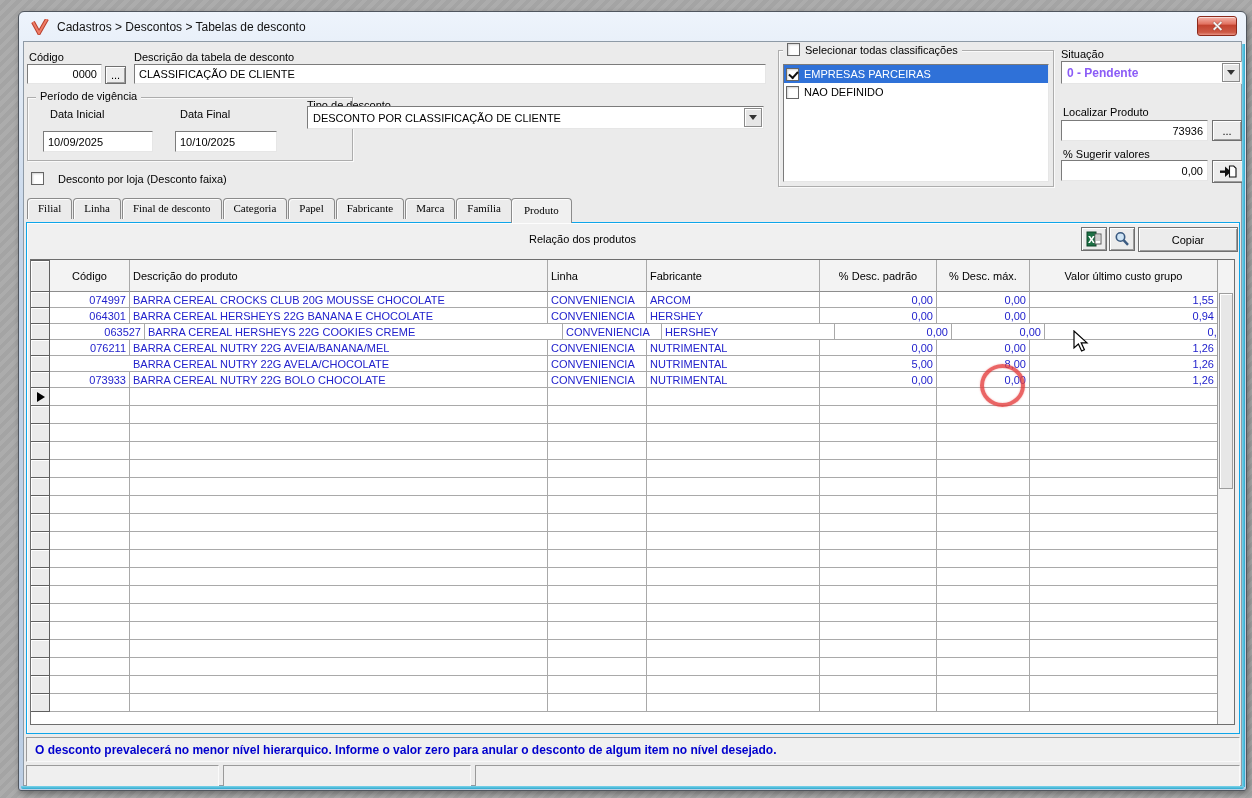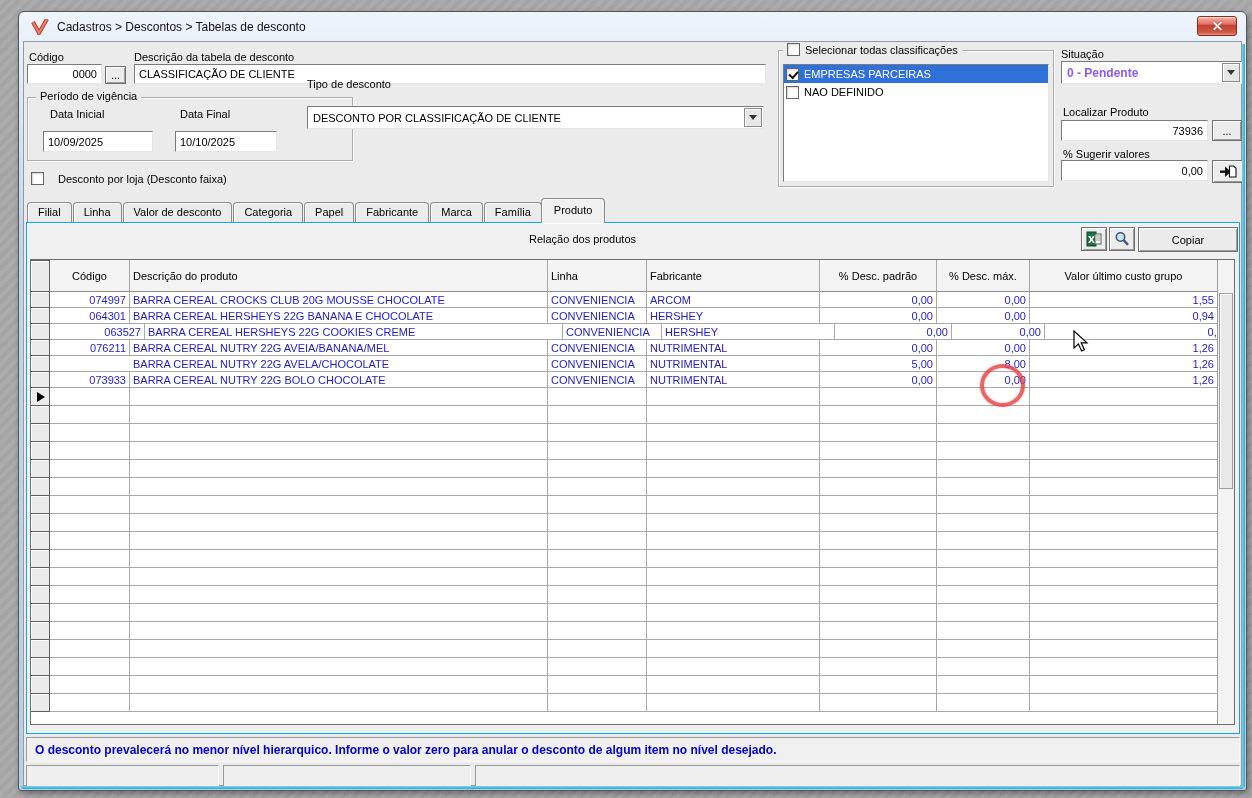--- a/index.html
+++ b/index.html
@@ -56,21 +56,21 @@
   .groupbox{position:absolute;border:1px solid #adadad;box-shadow:inset 1px 1px 0 #fafafa, 1px 1px 0 #fafafa;}
   .legend{position:absolute;top:-8px;left:8px;background:#ebebeb;padding:0 4px;display:flex;align-items:center;gap:5px;}
   .cb{width:13px;height:13px;background:#fff;border:1px solid #666;box-shadow:inset 1px 1px 2px rgba(0,0,0,.18);position:relative;flex:none;display:inline-block;}
   .cb.checked::after{content:'';position:absolute;left:2px;top:2px;width:7px;height:4px;border-left:2px solid #111;border-bottom:2px solid #111;transform:rotate(-48deg);}
   .cbrow{position:absolute;display:flex;align-items:center;gap:14px;}
 
   .listbox{position:absolute;background:#fff;border:1px solid;border-color:#7b7b7b #e6e6e6 #e6e6e6 #7b7b7b;overflow:hidden;}
   .li{display:flex;align-items:center;gap:5px;height:18px;padding:0 2px;}
   .li.sel{background:#2f71d8;color:#fff;}
 
-  .tabstrip{position:absolute;left:3px;top:156px;height:25px;display:flex;align-items:flex-end;}
+  .tabstrip{position:absolute;left:3px;top:156px;height:25px;display:flex;align-items:flex-start;font-family:Liberation Serif, serif;}
   .tab{
     height:21px;padding:3px 10px 0 10px;background:#ebebeb;border:1px solid #8b8b8b;border-bottom:none;
     border-radius:4px 4px 0 0;margin-right:1px;white-space:nowrap;box-shadow:inset 1px 1px 0 #fdfdfd;
   }
   .tab.active{height:25px;padding-top:5px;background:#f0f0f0;position:relative;z-index:3;margin-left:-2px;padding-left:12px;padding-right:12px;}
   .tabpanel{
     position:absolute;left:2px;top:180px;width:1214px;height:512px;background:#f0f0f0;
     border:1px solid #0ea5e9;box-shadow:inset 1px 1px 0 #fdfdfd;z-index:1;
   }
   .toolbar{position:absolute;left:3px;top:4px;width:1206px;height:27px;background:#f0f0f0;}
@@ -139,21 +139,21 @@
       <span class="lbl" style="left:22px;top:10px;">Data Inicial</span>
       <span class="lbl" style="left:152px;top:10px;">Data Final</span>
       <div class="inp" style="left:15px;top:33px;width:110px;height:21px;">
           <span>10/09/2025</span>
         </div>
       <div class="inp" style="left:147px;top:33px;width:102px;height:21px;">
           <span>10/10/2025</span>
         </div>
     </div>
 
-    <span class="lbl" style="left:283px;top:36px;">Tipo de desconto</span>
+    <span class="lbl" style="left:283px;top:57px;">Tipo de desconto</span>
     <div class="combo" style="left:283px;top:64px;width:457px;height:23px;">
       <span>DESCONTO POR CLASSIFICAÇÃO DE CLIENTE</span>
       <span class="dropbtn">
           <span class="arrow-down"></span>
         </span>
     </div>
 
     <div class="cbrow" style="left:7px;top:130px;">
       <span class="cb"></span>
       <span>Desconto por loja (Desconto faixa)</span>
@@ -200,21 +200,21 @@
       <svg width="18" height="13" viewBox="0 0 18 13">
         <rect x="1" y="5.5" width="6" height="2.4" fill="#111"></rect>
         <path d="M6 1.5 L12 6.7 L6 11.9 Z" fill="#111"></path>
         <path d="M10.5 1 h4.2 l2.3 2.3 V12 h-6.5 Z" fill="#fff" stroke="#111" stroke-width="1.1"></path>
       </svg>
     </div>
 
     <div class="tabstrip">
         <div class="tab">Filial</div>
         <div class="tab">Linha</div>
-        <div class="tab">Valor de desconto</div>
+        <div class="tab">Final de desconto</div>
         <div class="tab">Categoria</div>
         <div class="tab">Papel</div>
         <div class="tab">Fabricante</div>
         <div class="tab">Marca</div>
         <div class="tab">Família</div>
         <div class="tab active">Produto</div>
       </div>
 
     <div class="tabpanel">
       <div class="toolbar">

